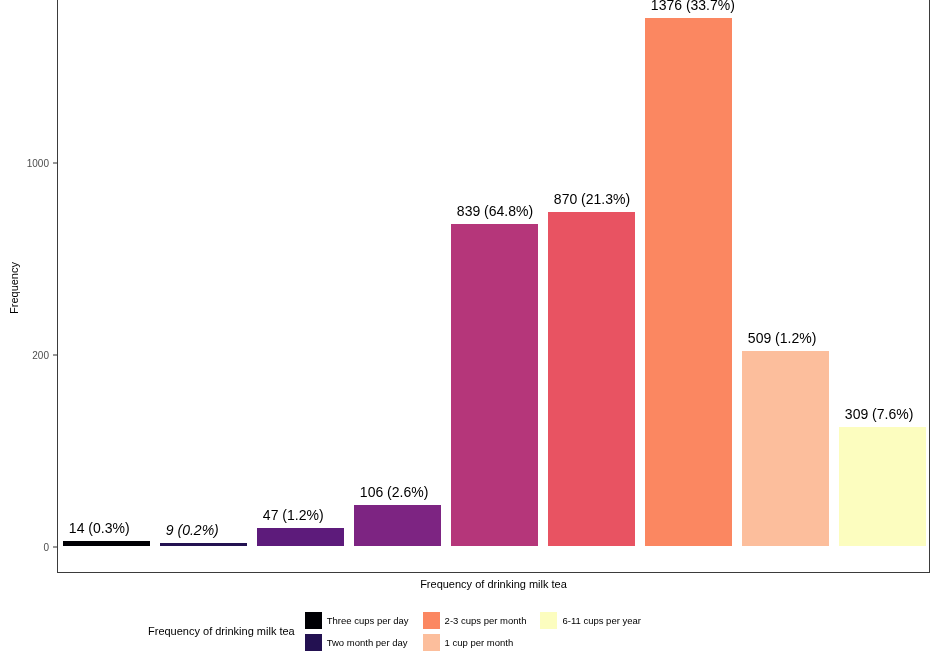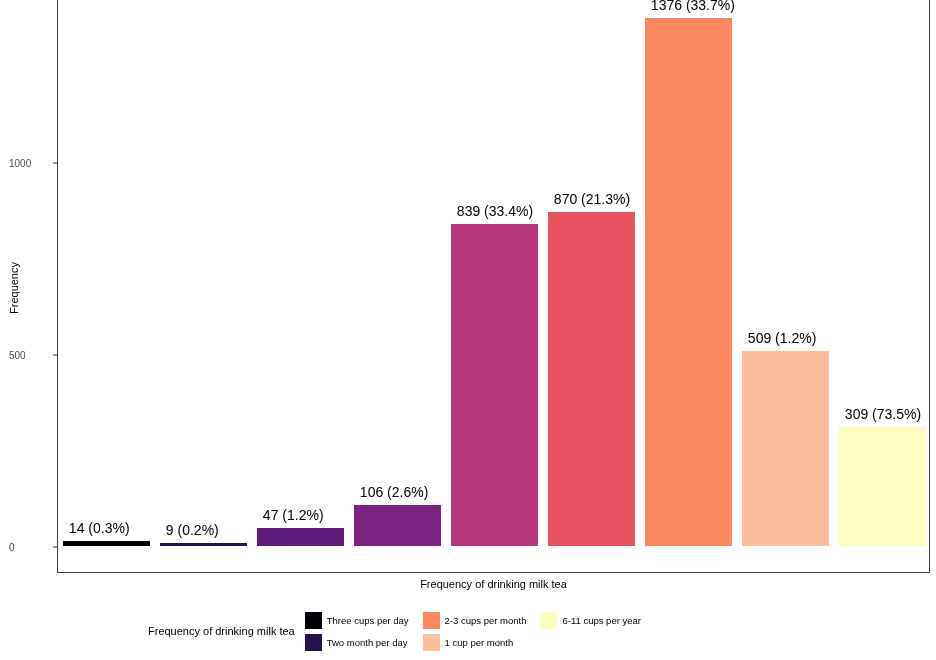--- a/index.html
+++ b/index.html
@@ -34,20 +34,21 @@
     transform: rotate(-90deg);
     white-space: nowrap;
     display: block;
   }
 
   
   .ytick-label {
     position: absolute;
     right: 0;
     width: 40px;
+    text-align: right;
     font-size: 10px;
     color: #4d4d4d;
     transform: translateY(-50%);
     white-space: nowrap;
   }
   .ytick-mark {
     position: absolute;
     width: 4px;
     height: 1px;
     background: #333333;
@@ -147,45 +148,45 @@
 
 <div id="root">
 
   <div class="ytitle">
     <span>Frequency</span>
   </div>
 
   <div id="yaxis">
       <div class="ytick-label" style="top: 547px; right: 8px;">0</div>
       <div class="ytick-mark" style="top: 547px; right: 0px;"></div>
-      <div class="ytick-label" style="top: 355px; right: 8px;">500</div>
+      <div class="ytick-label" style="top: 355px; right: 8px;">200</div>
       <div class="ytick-mark" style="top: 355px; right: 0px;"></div>
       <div class="ytick-label" style="top: 163px; right: 8px;">1000</div>
       <div class="ytick-mark" style="top: 163px; right: 0px;"></div>
     </div>
 
   <div id="panel">
       <div class="bar" title="Three cups per day: 13 (0.3%)" style="left: 4.85px; width: 87.3px; height: 4.992px; bottom: 26px; background: rgb(0, 0, 4);"></div>
       <div class="bar-label" style="left: 10.85px; bottom: 30.992px; transform: none;">14 (0.3%)</div>
       <div class="bar" title="Two cups per day: 9 (0.2%)" style="left: 101.85px; width: 87.3px; height: 3.456px; bottom: 26px; background: rgb(35, 17, 81);"></div>
-      <div class="bar-label" style="left: 107.85px; bottom: 29.456px; transform: none;">9 (0.2%)</div>
+      <div class="bar-label" style="left: 107.85px; bottom: 29.456px; transform: none; font-style: italic;">9 (0.2%)</div>
       <div class="bar" title="One cup per day: 47 (1.2%)" style="left: 198.85px; width: 87.3px; height: 18.048px; bottom: 26px; background: rgb(93, 27, 123);"></div>
       <div class="bar-label" style="left: 204.85px; bottom: 44.048px; transform: none;">47 (1.2%)</div>
       <div class="bar" title="4-6 cups per week: 106 (2.6%)" style="left: 295.85px; width: 87.3px; height: 40.704px; bottom: 26px; background: rgb(125, 36, 130);"></div>
       <div class="bar-label" style="left: 301.85px; bottom: 66.704px; transform: none;">106 (2.6%)</div>
       <div class="bar" title="2-3 cups per week: 839 (20.6%)" style="left: 392.85px; width: 87.3px; height: 322.176px; bottom: 26px; background: rgb(181, 54, 122);"></div>
-      <div class="bar-label" style="left: 398.85px; bottom: 348.176px; transform: none;">839 (33.4%)</div>
+      <div class="bar-label" style="left: 398.85px; bottom: 348.176px; transform: none;">839 (64.8%)</div>
       <div class="bar" title="One cup per week: 870 (21.3%)" style="left: 489.85px; width: 87.3px; height: 334.08px; bottom: 26px; background: rgb(232, 83, 98);"></div>
       <div class="bar-label" style="left: 495.85px; bottom: 360.08px; transform: none;">870 (21.3%)</div>
       <div class="bar" title="2-3 cups per month: 1376 (33.7%)" style="left: 586.85px; width: 87.3px; height: 528.384px; bottom: 26px; background: rgb(251, 135, 97);"></div>
       <div class="bar-label" style="left: 592.85px; bottom: 554.384px; transform: none;">1376 (33.7%)</div>
       <div class="bar" title="1 cup per month: 509 (12.5%)" style="left: 683.85px; width: 87.3px; height: 195.456px; bottom: 26px; background: rgb(252, 190, 156);"></div>
       <div class="bar-label" style="left: 689.85px; bottom: 221.456px; transform: none;">509 (1.2%)</div>
       <div class="bar" title="6-11 cups per year: 309 (7.6%)" style="left: 780.85px; width: 87.3px; height: 118.656px; bottom: 26px; background: rgb(252, 253, 191);"></div>
-      <div class="bar-label" style="left: 786.85px; bottom: 144.656px; transform: none;">309 (73.5%)</div>
+      <div class="bar-label" style="left: 786.85px; bottom: 144.656px; transform: none;">309 (7.6%)</div>
     </div>
 
   <div class="xtitle">Frequency of drinking milk tea</div>
 
   <div id="legend">
     <div id="legend-title">Frequency of drinking milk tea</div>
     <div class="legend-cols">
         <div class="legend-col">
           <div class="legend-item">
             <div class="legend-swatch" style="background: rgb(0, 0, 4);"></div>

